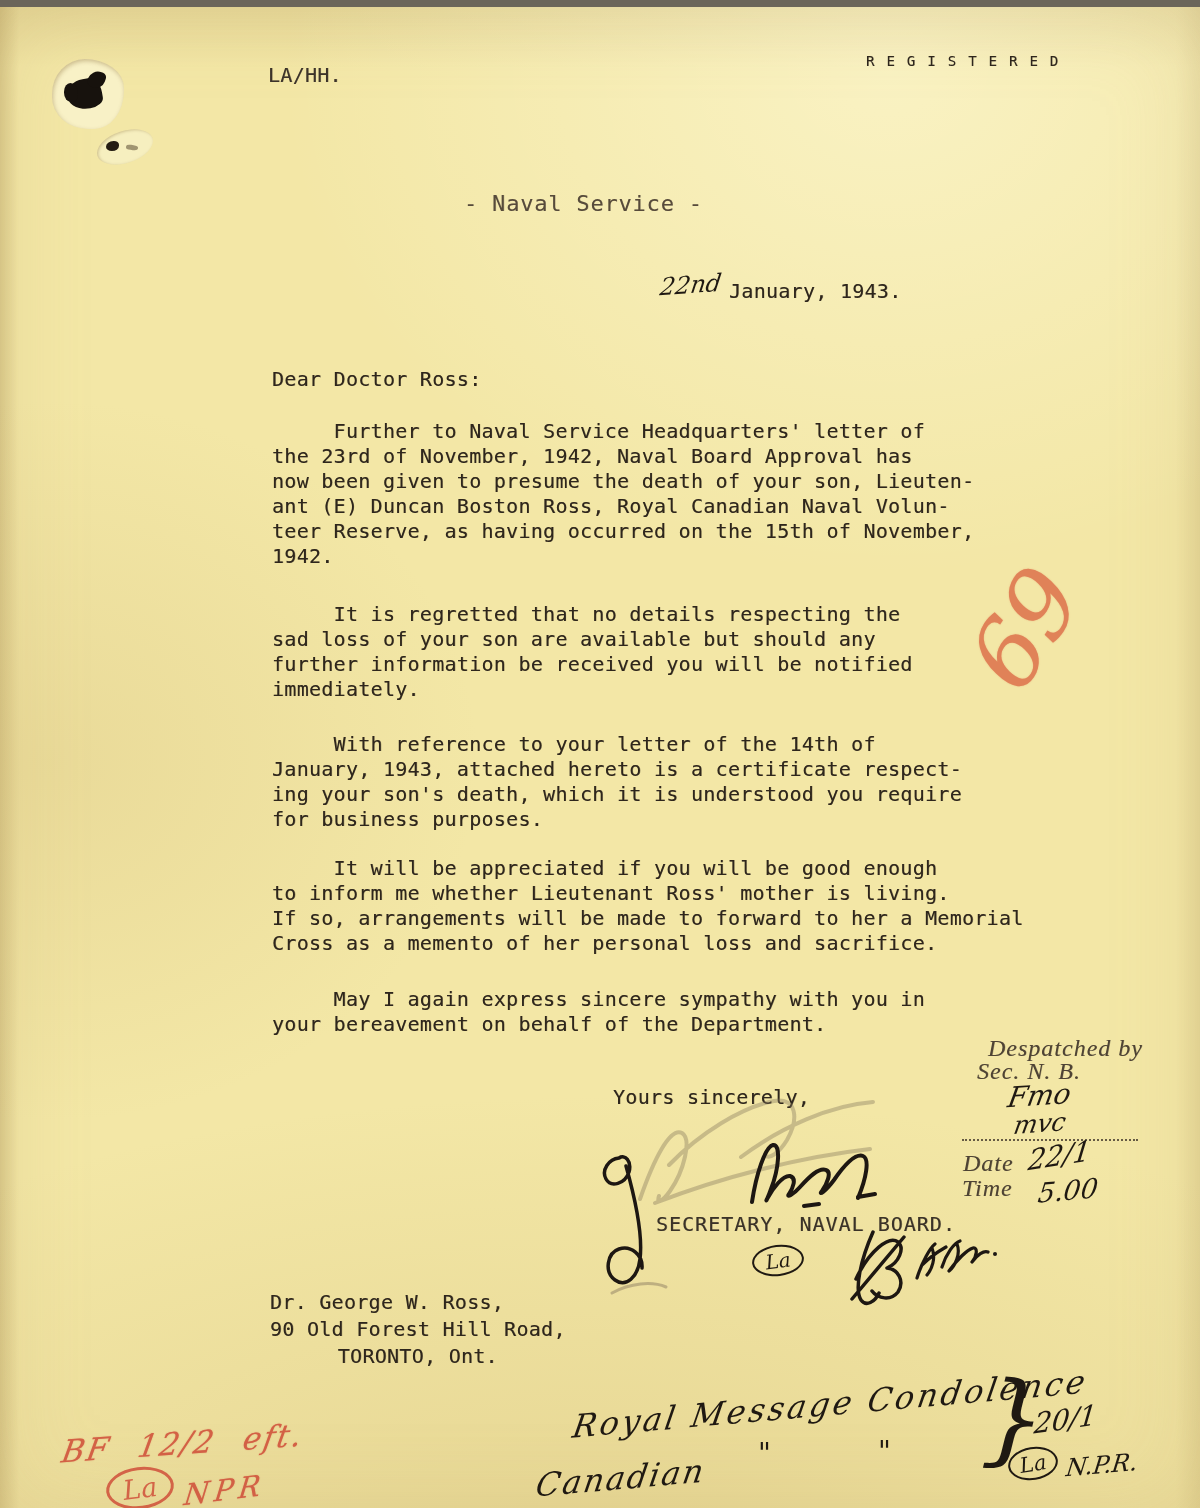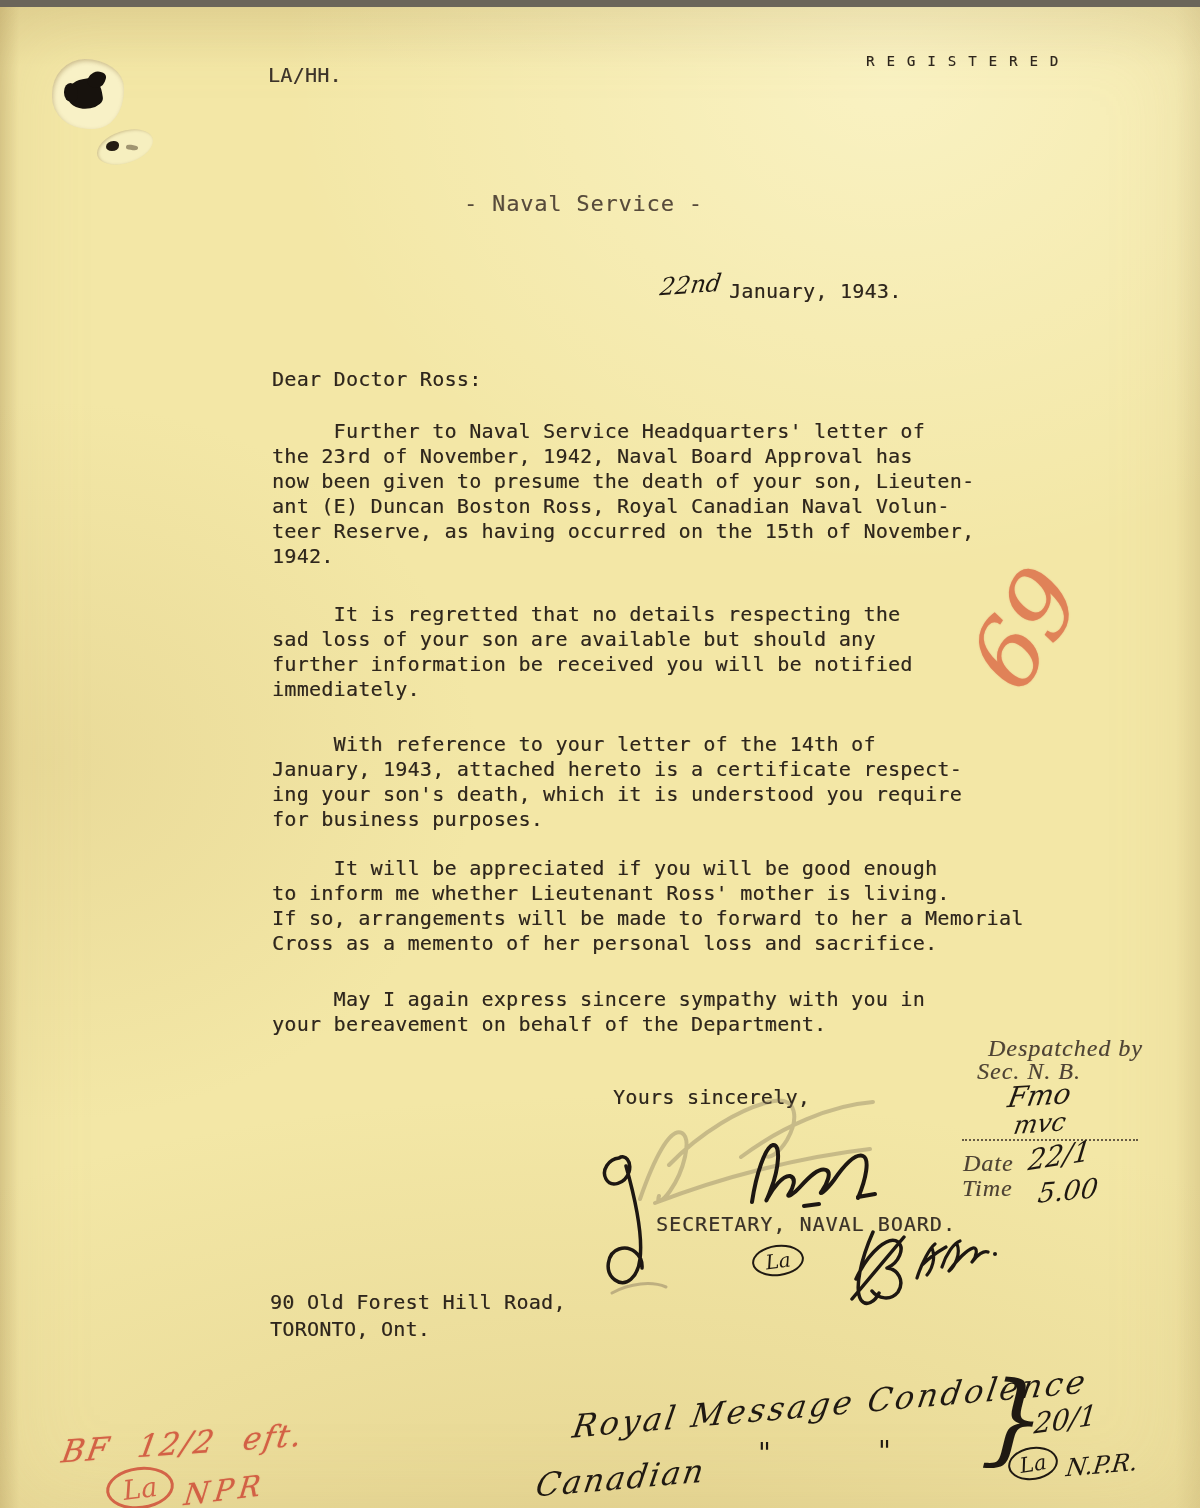--- a/index.html
+++ b/index.html
@@ -97,22 +97,23 @@
 If so, arrangements will be made to forward to her a Memorial
 Cross as a memento of her personal loss and sacrifice.</div>
   <div class="abs type" style="left:272px;top:980px;">     May I again express sincere sympathy with you in
 your bereavement on behalf of the Department.</div>
 
   <div class="abs type" style="left:613px;top:1078px;">Yours sincerely,</div>
 
   <div class="abs type" style="left:656px;top:1205px;letter-spacing:1px;color:#3a3228;">SECRETARY, NAVAL BOARD.</div>
 
   <div class="abs" style="left:270px;top:1282px;">
+    <div class="type" style="line-height:27px;">Dr. George W. Ross,</div>
     <div class="type" style="line-height:27px;">90 Old Forest Hill Road,</div>
-    <div class="type" style="line-height:27px;">TORONTO, Ont.</div>
+    <div class="type" style="line-height:27px;text-align:center;">TORONTO, Ont.</div>
   </div>
 
   <div class="abs stamp-serif" style="left:988px;top:1028px;">Despatched by</div>
   <div class="abs stamp-serif" style="left:977px;top:1051px;">Sec. N. B.</div>
   <div class="abs hand" style="left:1008px;top:1072px;font-size:28px;transform:rotate(-4deg) skewX(-14deg);">Fmo</div>
   <div class="abs hand" style="left:1014px;top:1102px;font-size:25px;transform:rotate(-4deg) skewX(-14deg);">mvc</div>
   <div class="abs dotted-line" style="left:962px;top:1118px;width:176px;height:14px;"></div>
   <div class="abs stamp-serif" style="left:963px;top:1143px;">Date</div>
   <div class="abs hand" style="left:1028px;top:1132px;font-size:28px;transform:rotate(-9deg) skewX(-16deg);">22/1</div>
   <div class="abs stamp-serif" style="left:962px;top:1168px;">Time</div>

